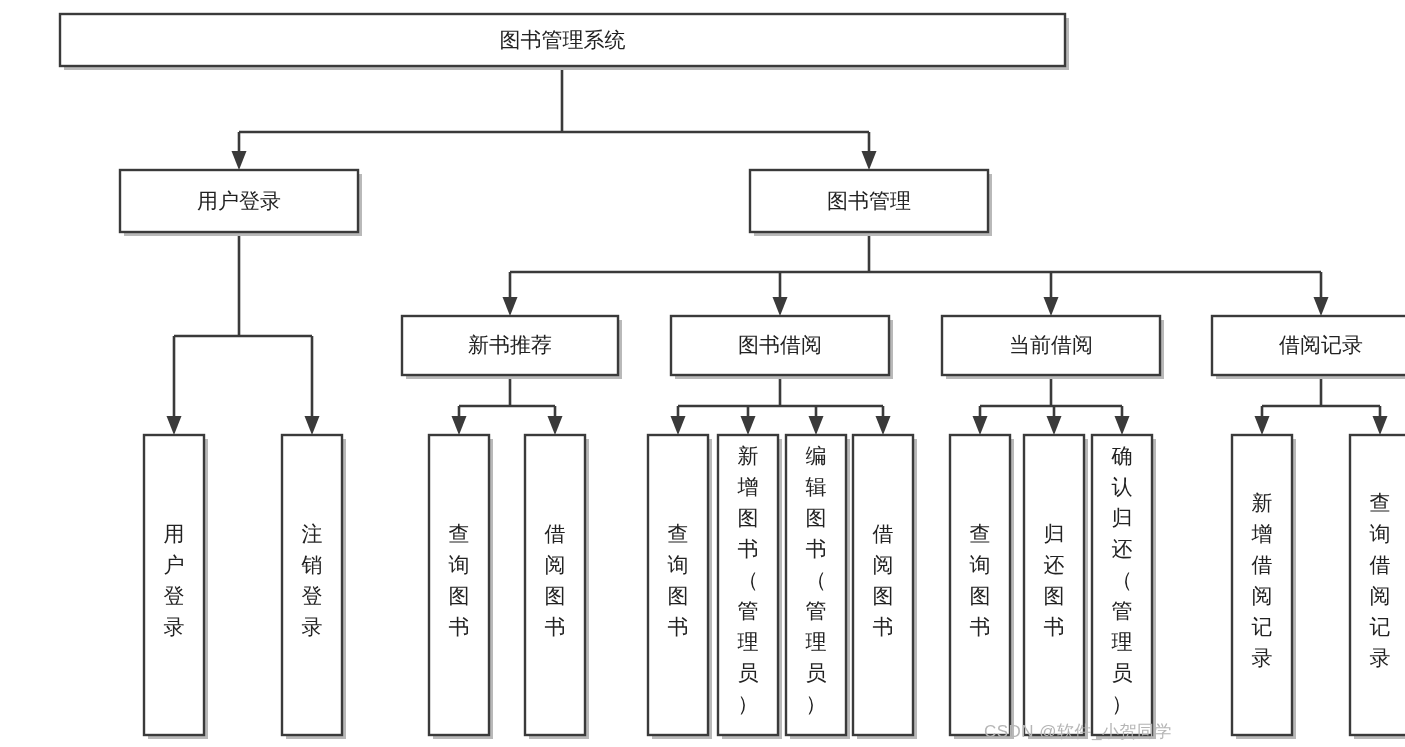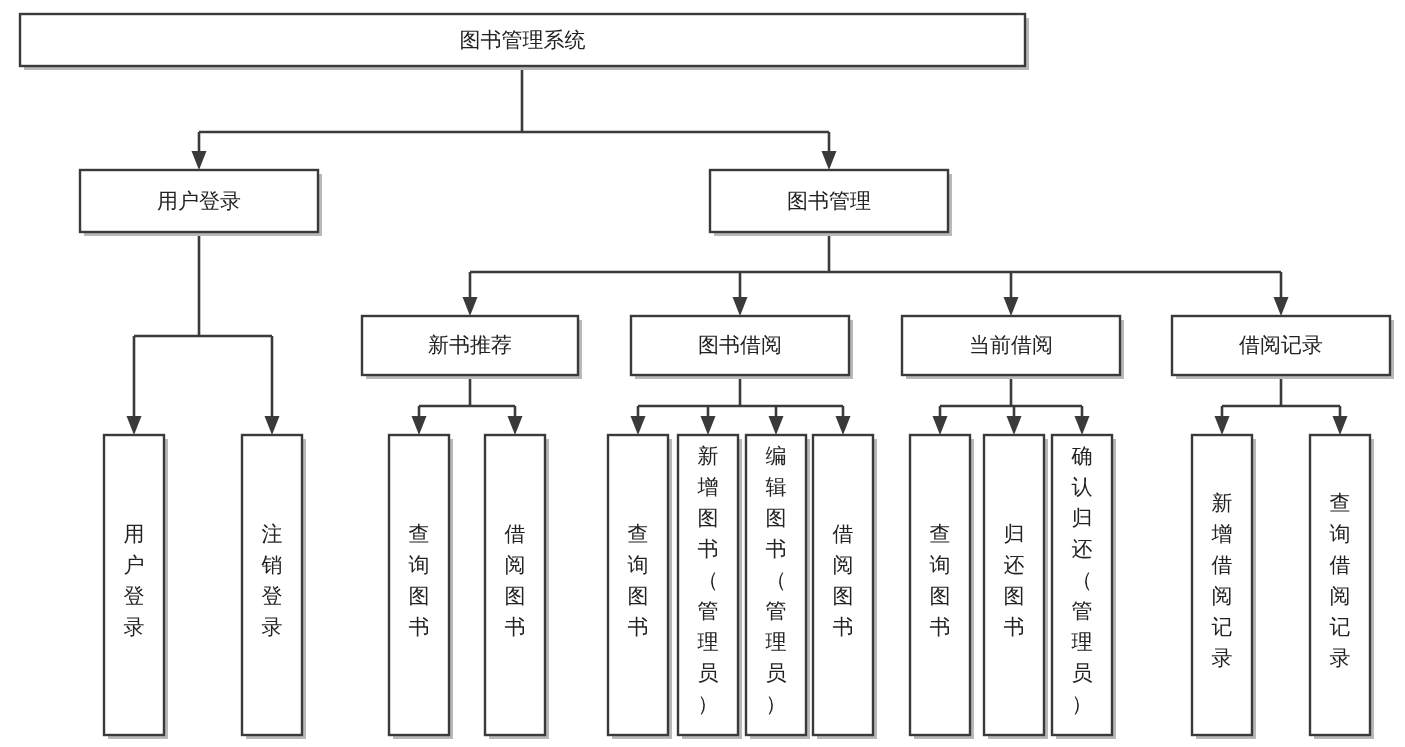--- a/index.html
+++ b/index.html
@@ -11,20 +11,21 @@
     width: 1405px;
     height: 747px;
     font-family: "Liberation Sans", "DejaVu Sans", sans-serif;
     overflow: hidden;
   }
   #diagram-root {
     position: relative;
     width: 1140px;
     height: 747px;
     background: #ffffff;
+    margin-left: 40px;
   }
   svg#flowchart {
     position: absolute;
     left: 0;
     top: 0;
     width: 1405px;
     height: 747px;
     display: block;
   }
   .node-box {
@@ -238,13 +239,14 @@
           <rect class="node-box" x="1192" y="435" width="60" height="300"></rect>
           <text class="leaf-label" x="1222" y="509.5"><tspan x="1222" dy="0">新</tspan><tspan x="1222" dy="31">增</tspan><tspan x="1222" dy="31">借</tspan><tspan x="1222" dy="31">阅</tspan><tspan x="1222" dy="31">记</tspan><tspan x="1222" dy="31">录</tspan></text>
         </g>
         <g>
           <rect class="node-shadow" x="1314" y="439" width="60" height="300"></rect>
           <rect class="node-box" x="1310" y="435" width="60" height="300"></rect>
           <text class="leaf-label" x="1340" y="509.5"><tspan x="1340" dy="0">查</tspan><tspan x="1340" dy="31">询</tspan><tspan x="1340" dy="31">借</tspan><tspan x="1340" dy="31">阅</tspan><tspan x="1340" dy="31">记</tspan><tspan x="1340" dy="31">录</tspan></text>
         </g>
       </g>
   </svg>
+  <div class="watermark">CSDN @软件_小贺同学</div>
 </div>
 
 </body></html>

